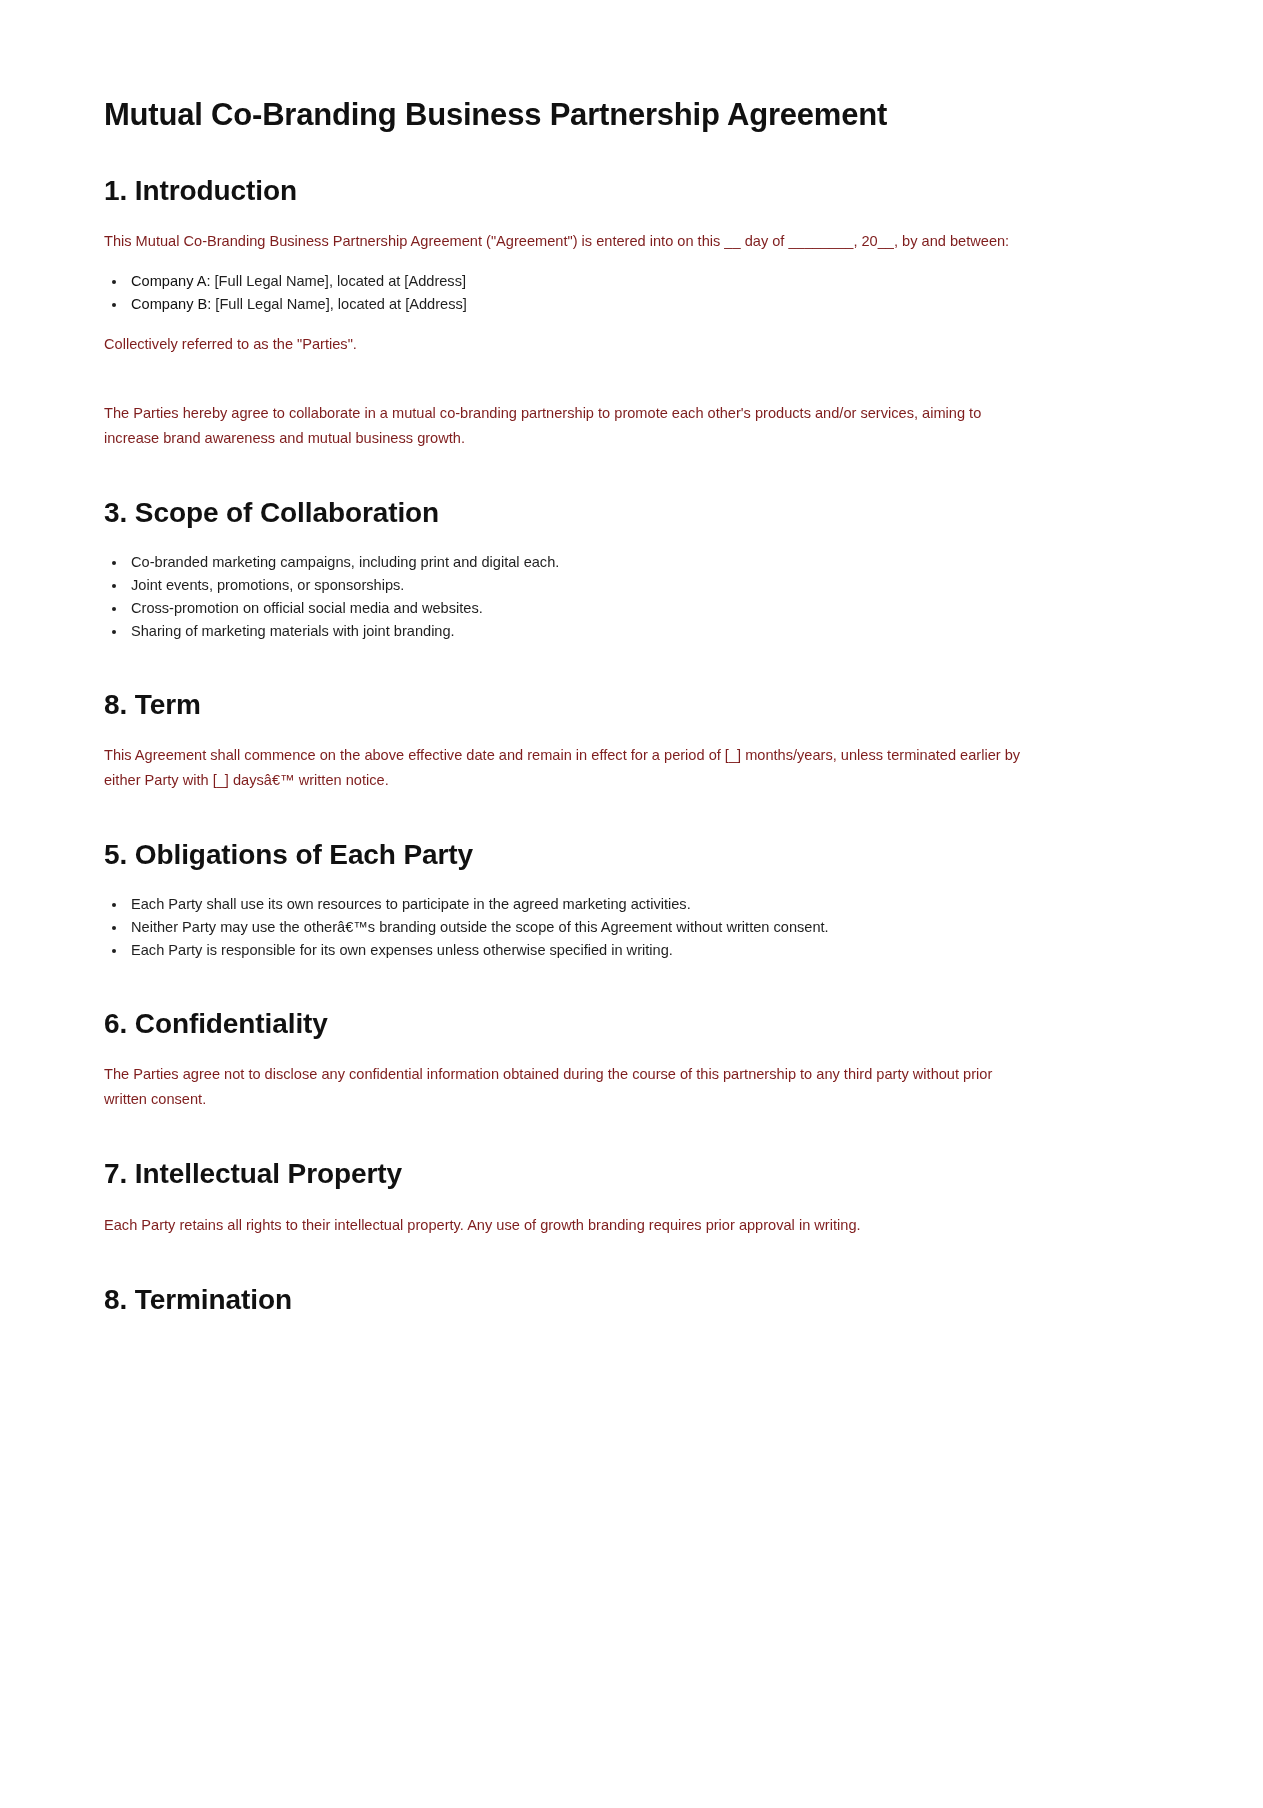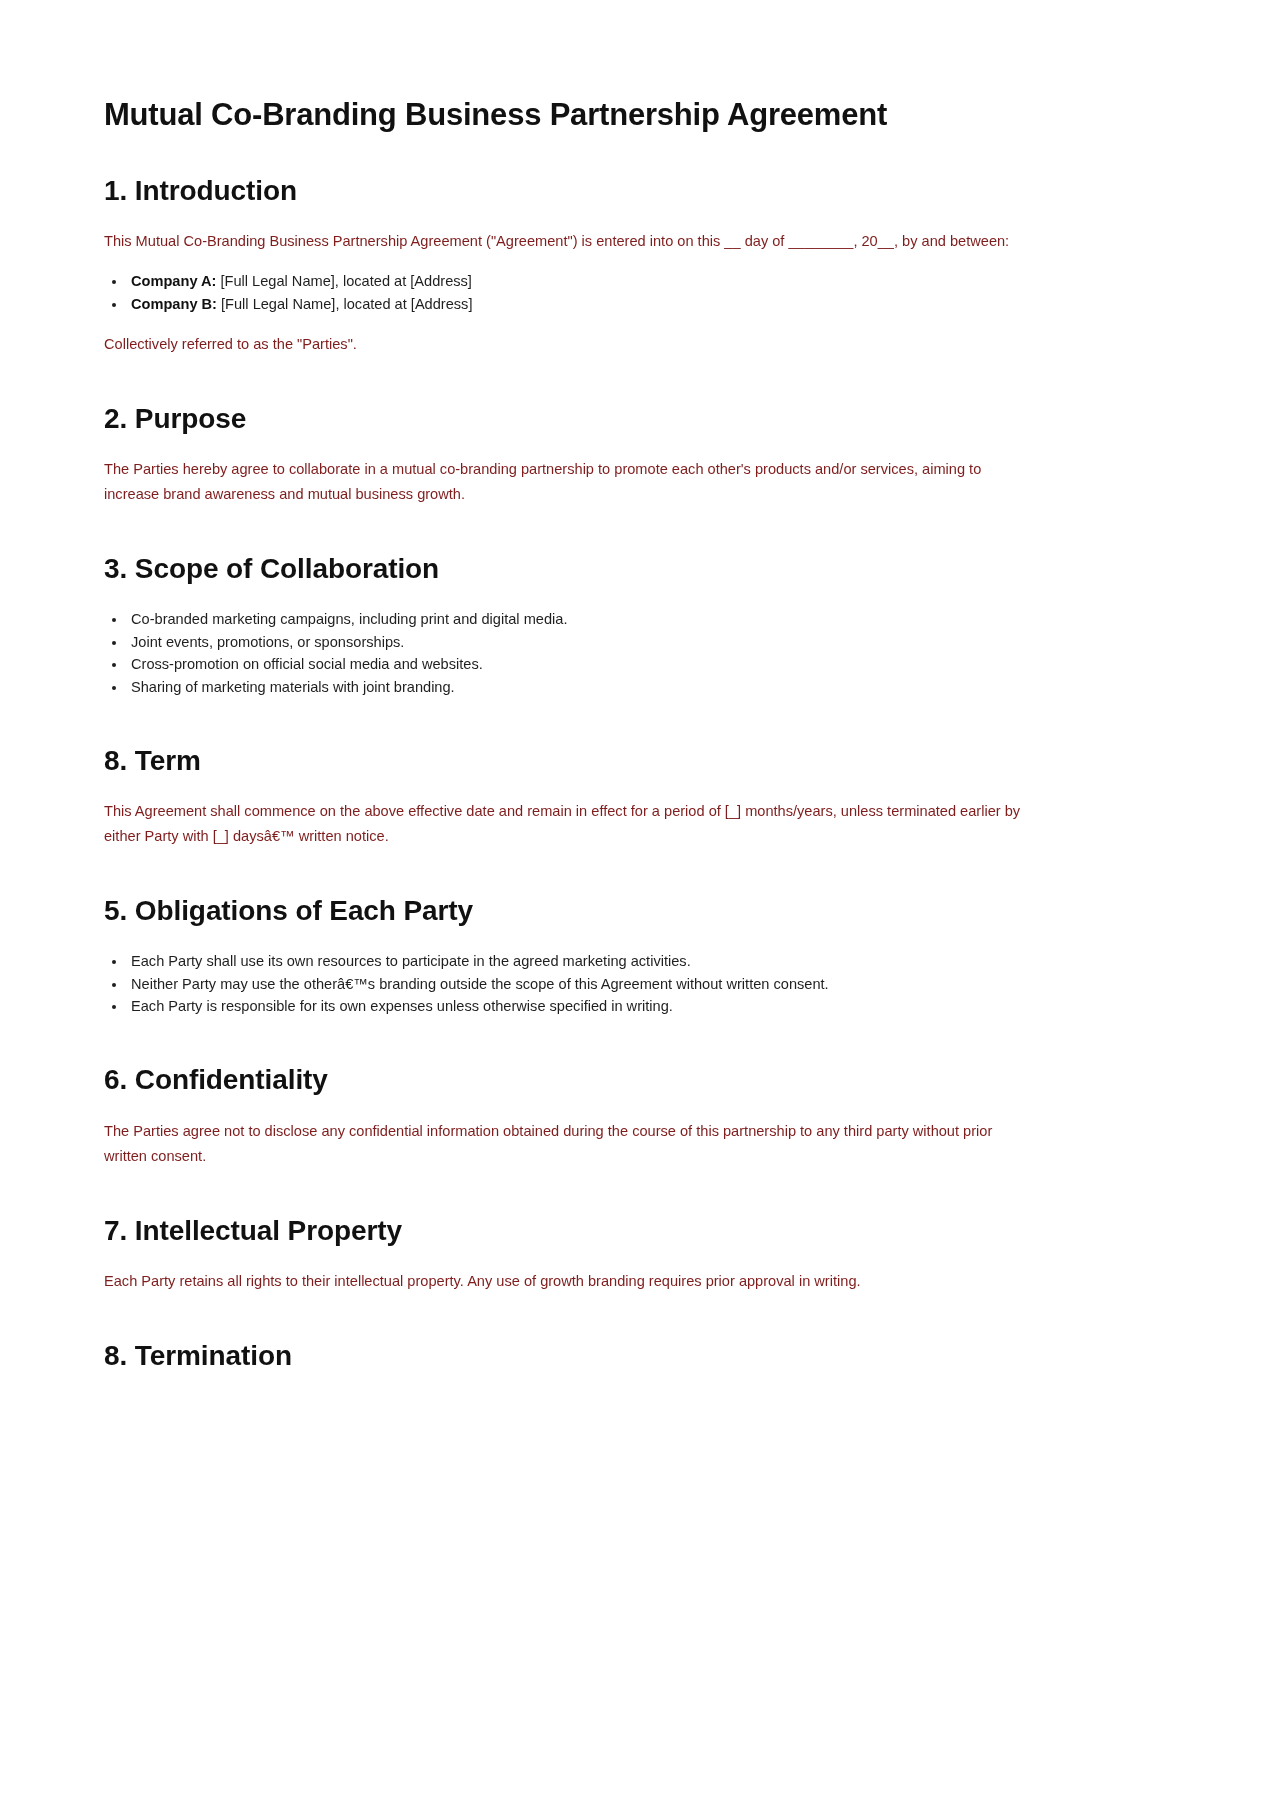--- a/index.html
+++ b/index.html
@@ -68,21 +68,21 @@
     font-size: 14.6px;
     line-height: 1.56;
     color: #1f1f1f;
     margin: 0;
     padding-left: 4px;
   }
   ul.bullet-list li::marker {
     font-size: 13px;
   }
   .lead-term {
-    font-weight: 700;
+    font-weight: 400;
     color: #111111;
   }
   .list-tail {
     font-weight: 400;
   }
 </style>
 </head>
 <body>
 
 <div class="page">
@@ -94,28 +94,27 @@
       <h2 class="section-title">1. Introduction</h2>
       <p class="body-text">This Mutual Co-Branding Business Partnership Agreement ("Agreement") is entered into on this __ day of ________, 20__, by and between:</p>
       <ul class="bullet-list">
         <li><span class="lead-term">Company A:</span><span class="list-tail"> [Full Legal Name], located at [Address]</span></li>
         <li><span class="lead-term">Company B:</span><span class="list-tail"> [Full Legal Name], located at [Address]</span></li>
       </ul>
       <p class="body-text">Collectively referred to as the "Parties".</p>
     </section>
 
     <section class="doc-section">
-      <h2 class="section-title">2. Purpose</h2>
       <p class="body-text">The Parties hereby agree to collaborate in a mutual co-branding partnership to promote each other's products and/or services, aiming to increase brand awareness and mutual business growth.</p>
     </section>
 
     <section class="doc-section">
       <h2 class="section-title">3. Scope of Collaboration</h2>
       <ul class="bullet-list">
-        <li>Co-branded marketing campaigns, including print and digital media.</li>
+        <li>Co-branded marketing campaigns, including print and digital each.</li>
         <li>Joint events, promotions, or sponsorships.</li>
         <li>Cross-promotion on official social media and websites.</li>
         <li>Sharing of marketing materials with joint branding.</li>
       </ul>
     </section>
 
     <section class="doc-section">
       <h2 class="section-title">8. Term</h2>
       <p class="body-text">This Agreement shall commence on the above effective date and remain in effect for a period of [_] months/years, unless terminated earlier by either Party with [_] daysâ€™ written notice.</p>
     </section>

